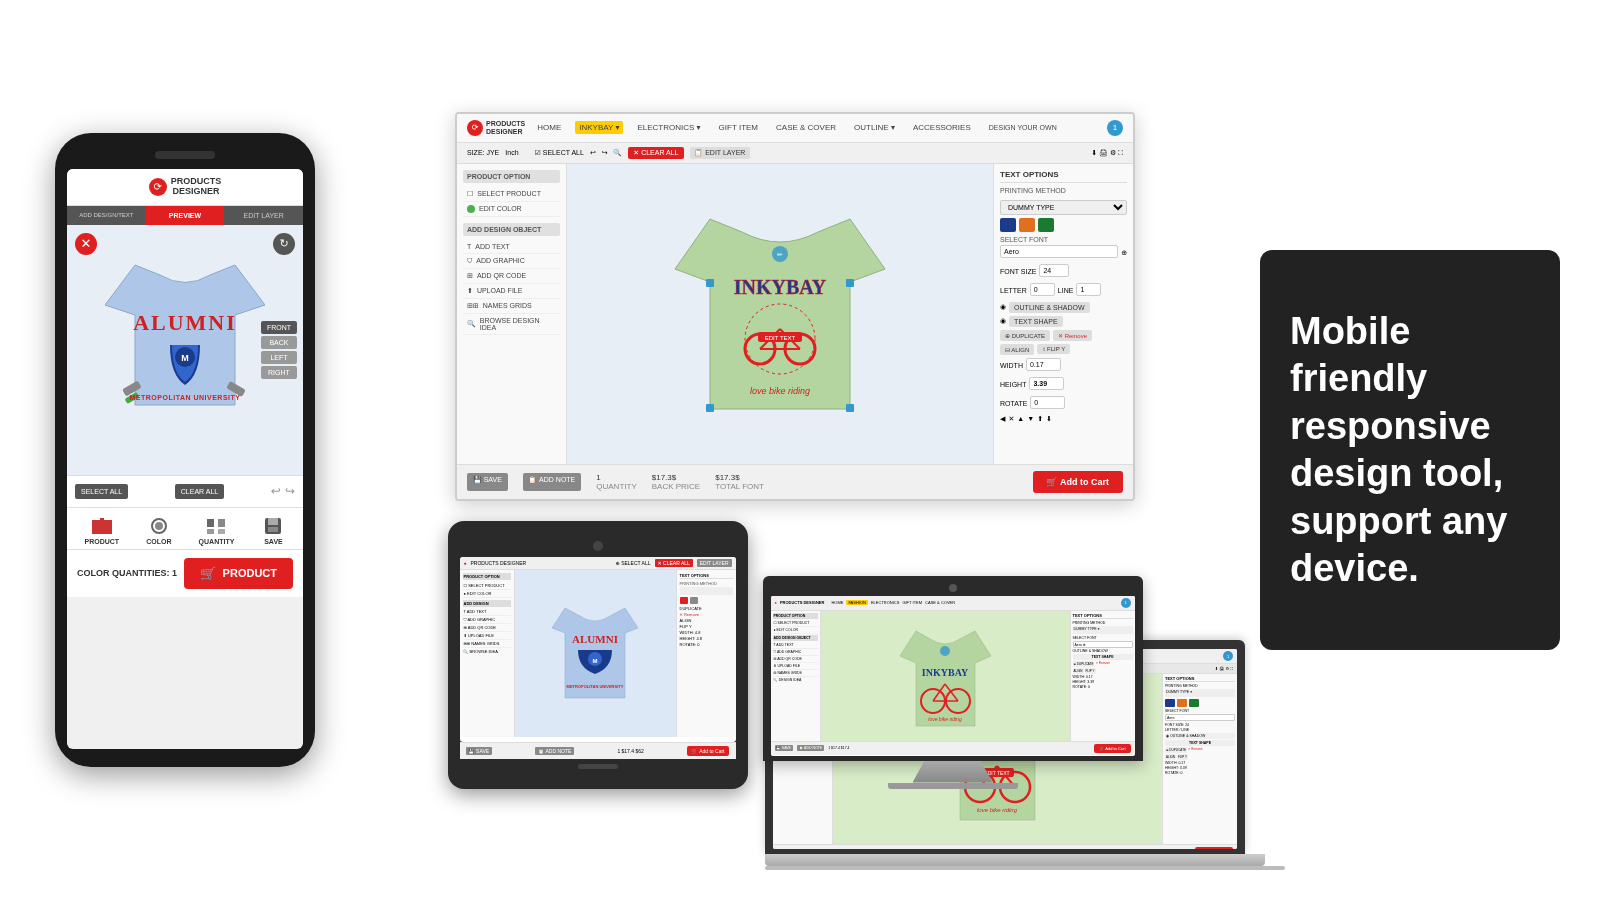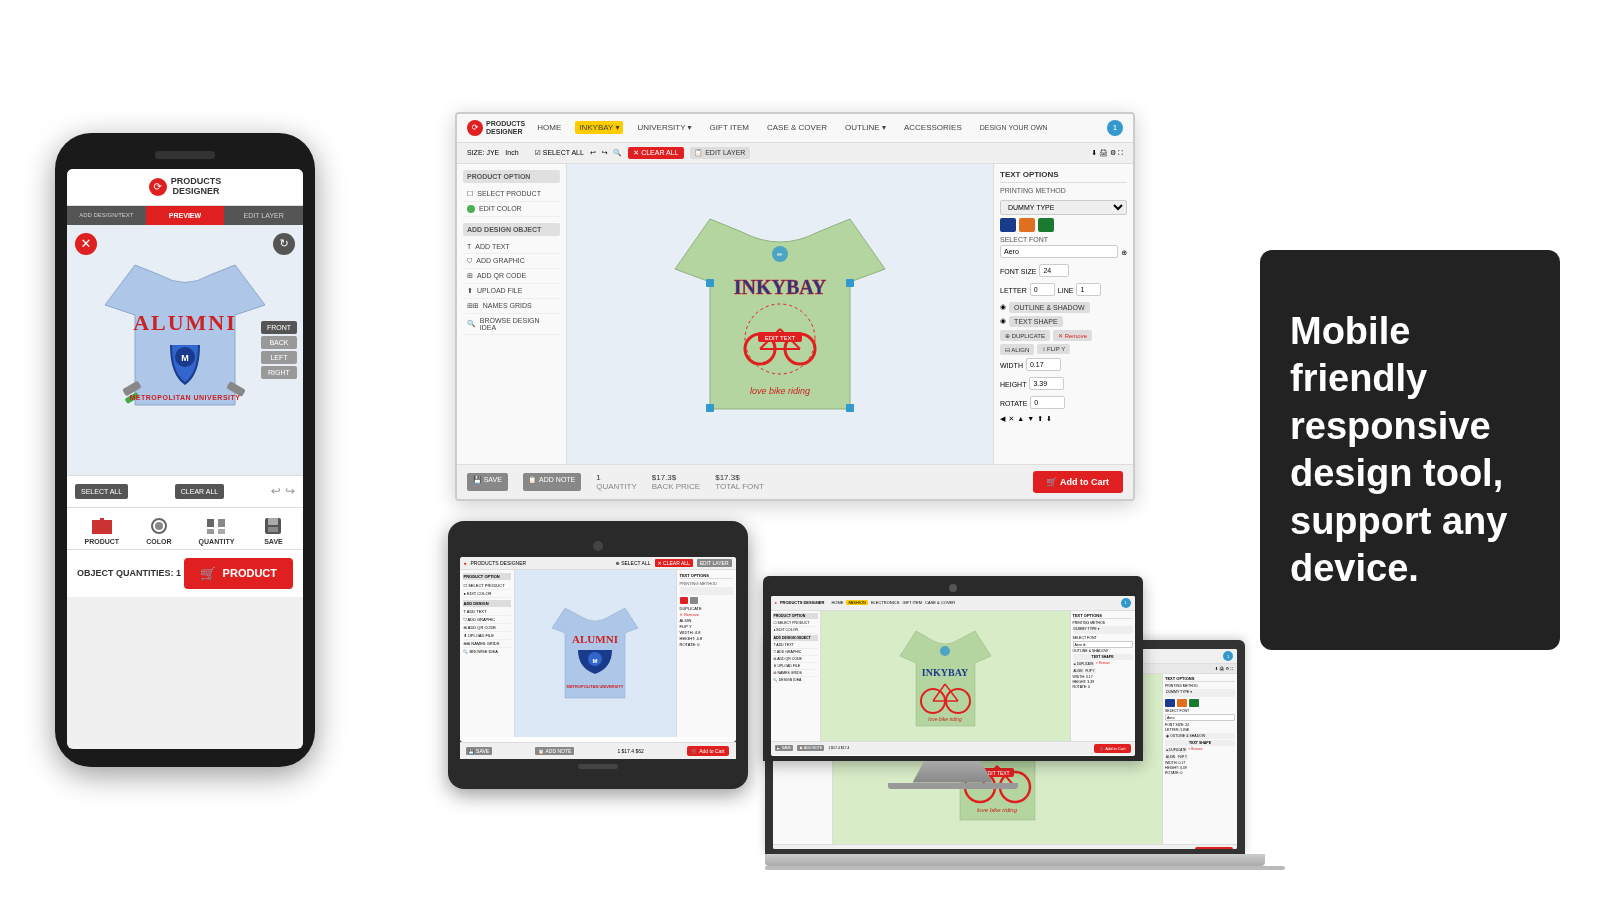--- a/index.html
+++ b/index.html
@@ -586,21 +586,21 @@
                 <rect x="7" y="2" width="10" height="7" fill="#aaa"></rect>
                 <rect x="7" y="11" width="10" height="5" fill="#888"></rect>
               </svg>
           </div>
           <span class="icon-bar-label">SAVE</span>
         </div>
       </div>
 
       <div class="phone-checkout">
         <span class="total-qty-label">
-          <span>OBJECT QUANTITIES:</span> <span>1</span>
+          <span>COLOR QUANTITIES:</span> <span>1</span>
         </span>
         <button class="checkout-btn">
           <span class="cart-icon-sm">🛒</span>
           <span>PRODUCT</span>
         </button>
       </div>
     </div>
   </div>
 </div>
 
@@ -612,21 +612,21 @@
       <div class="ds-logo">
         <div class="ds-logo-icon">⟳</div>
         <div class="ds-logo-text">
           <div>PRODUCTS</div>
             <div>DESIGNER</div>
         </div>
       </div>
       <div class="ds-nav-items">
         <span class="ds-nav-item">HOME</span>
         <span class="ds-nav-item highlight">INKYBAY ▾</span>
-        <span class="ds-nav-item">UNIVERSITY ▾</span>
+        <span class="ds-nav-item">ELECTRONICS ▾</span>
         <span class="ds-nav-item">GIFT ITEM</span>
         <span class="ds-nav-item">CASE &amp; COVER</span>
         <span class="ds-nav-item">OUTLINE ▾</span>
         <span class="ds-nav-item">ACCESSORIES</span>
         <span class="ds-nav-item" style="font-size:7px;">DESIGN YOUR OWN</span>
       </div>
       <div class="ds-cart">1</div>
     </div>
 
     <div class="ds-toolbar">
@@ -741,21 +741,21 @@
         <div class="ds-panel-row">
           <span class="ds-tool-btn" style="font-size:6px;">⊟ ALIGN</span>
           <span class="ds-tool-btn" style="font-size:6px;">↕ FLIP Y</span>
         </div>
         <div class="ds-panel-row">
           <span style="font-size:7px;">WIDTH</span>
           <input type="text" value="0.17" style="width: 35px;" class="ds-panel-input">
         </div>
         <div class="ds-panel-row">
           <span style="font-size:7px;">HEIGHT</span>
-          <input type="text" value="3.39" style="width: 35px;" class="ds-panel-input">
+          <input type="text" value="3.39" style="width: 35px; font-weight: bold;" class="ds-panel-input">
         </div>
         <div class="ds-panel-row">
           <span style="font-size:7px;">ROTATE</span>
           <input type="text" value="0" style="width: 35px;" class="ds-panel-input">
         </div>
         <div class="ds-panel-row">
           <span>◀</span>
           <span>✕</span>
           <span>▲</span>
           <span>▼</span>

